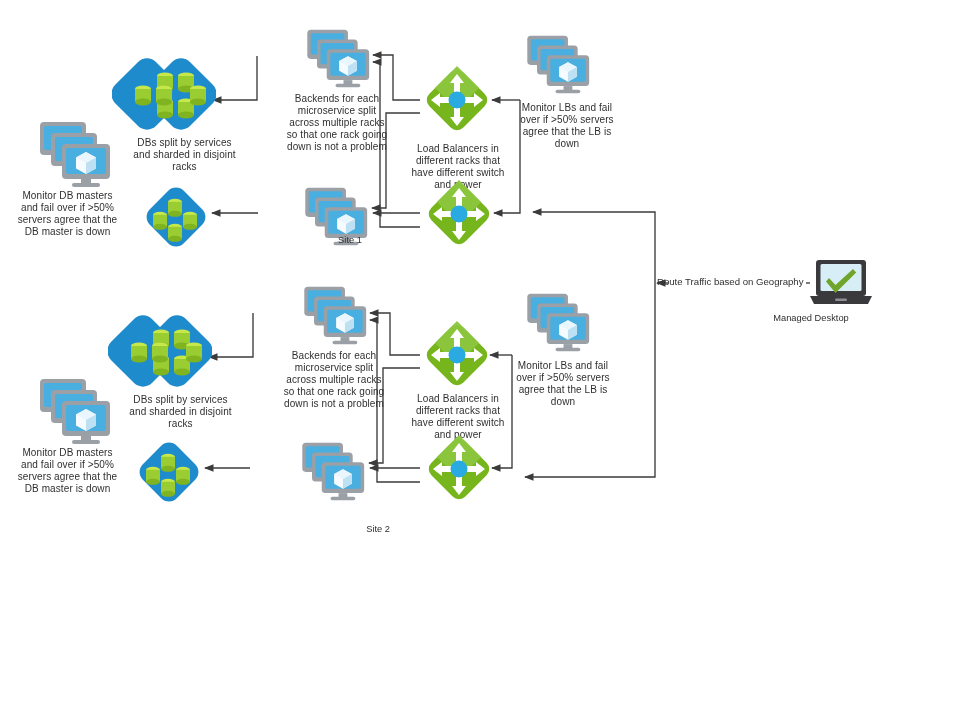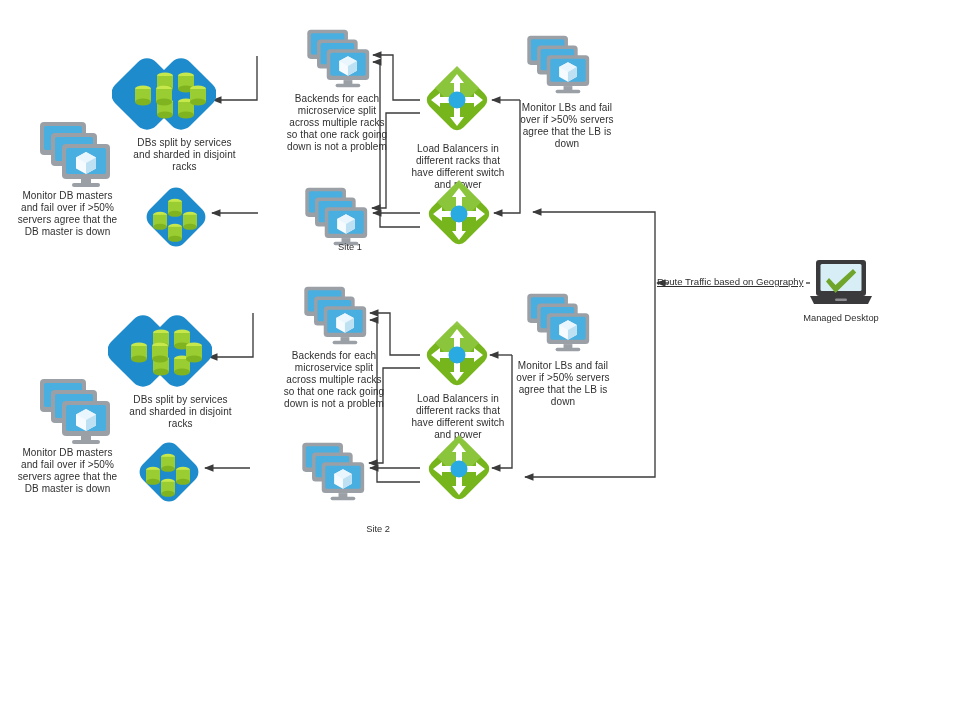--- a/index.html
+++ b/index.html
@@ -201,21 +201,21 @@
       <path d="M29,41 l9,-10 l9,10 z" fill="#CFE9F7"></path>
       <rect x="28" y="26" width="48" height="35" rx="4" fill="#9AA0A6"></rect>
       <rect x="32" y="30" width="40" height="26" rx="2" fill="#49AEE0"></rect>
       <path d="M52,34 l10,5.5 v11 l-10,5.5 l-10,-5.5 v-11 z" fill="#FFFFFF" opacity="0.95"></path>
       <path d="M52,34 l10,5.5 l-10,5.5 l-10,-5.5 z" fill="#EAF6FD"></path>
       <path d="M52,45 l10,-5.5 v11 l-10,5.5 z" fill="#BEE0F3"></path>
       <rect x="47" y="61" width="10" height="5" fill="#9AA0A6"></rect>
       <rect x="38" y="65" width="28" height="4" rx="2" fill="#9AA0A6"></rect>
     </svg>
   </div>
-  <div class="sitelab" style="left:320px;top:242px;width:60px;">Site 1</div>
+  <div class="sitelab" style="left:320px;top:235px;width:60px;">Site 1</div>
 
   <div class="node" style="left:421px;top:62px;">
     <svg width="72" height="76" viewBox="0 0 72 76">
       <rect x="12" y="14" width="48" height="48" rx="9" transform="rotate(45 36 38)" fill="#76B51B"></rect>
       <path d="M36,4 l22,22 l-22,22 l-22,-22 z" fill="#8CC63E" opacity="0.95"></path>
       <g fill="#FFFFFF">
         <path d="M36,12 l7,9 h-4 v9 h-6 v-9 h-4 z"></path>
         <path d="M36,64 l-7,-9 h4 v-9 h6 v9 h4 z"></path>
         <path d="M10,38 l9,-7 v4 h9 v6 h-9 v4 z"></path>
         <path d="M62,38 l-9,7 v-4 h-9 v-6 h9 v-4 z"></path>
@@ -450,26 +450,26 @@
       <path d="M52,45 l10,-5.5 v11 l-10,5.5 z" fill="#BEE0F3"></path>
       <rect x="47" y="61" width="10" height="5" fill="#9AA0A6"></rect>
       <rect x="38" y="65" width="28" height="4" rx="2" fill="#9AA0A6"></rect>
     </svg>
   </div>
   <div class="cap" style="left:508px;top:360px;width:110px;">Monitor LBs and fail
 over if &gt;50% servers
 agree that the LB is
 down</div>
 
-  <div class="edgelab" style="left:657px;top:276px;text-decoration:underline;">Route Traffic based on Geography</div>
+  <div class="edgelab" style="left:657px;top:276px;">Route Traffic based on Geography</div>
 
   <div class="node" style="left:808px;top:258px;">
     <svg width="66" height="52" viewBox="0 0 66 52">
       <rect x="8" y="2" width="50" height="36" rx="3" fill="#3A3A3C"></rect>
       <rect x="12.5" y="6" width="41" height="27" rx="1.5" fill="#D8EEF7"></rect>
       <path d="M21,20 l6.5,7 L45,11 l3.2,3.4 L27.5,35 L18,23.6 z" fill="#6FA52A"></path>
       <path d="M2,38 h62 l-4,8 h-54 z" fill="#3A3A3C"></path>
       <rect x="27" y="40.5" width="12" height="2.4" rx="1.2" fill="#8E8E93"></rect>
     </svg>
   </div>
-  <div class="sitelab" style="left:786px;top:313px;width:110px;">Managed Desktop</div>
+  <div class="sitelab" style="left:756px;top:313px;width:110px;">Managed Desktop</div>
 
 </div>
 
 </body></html>

